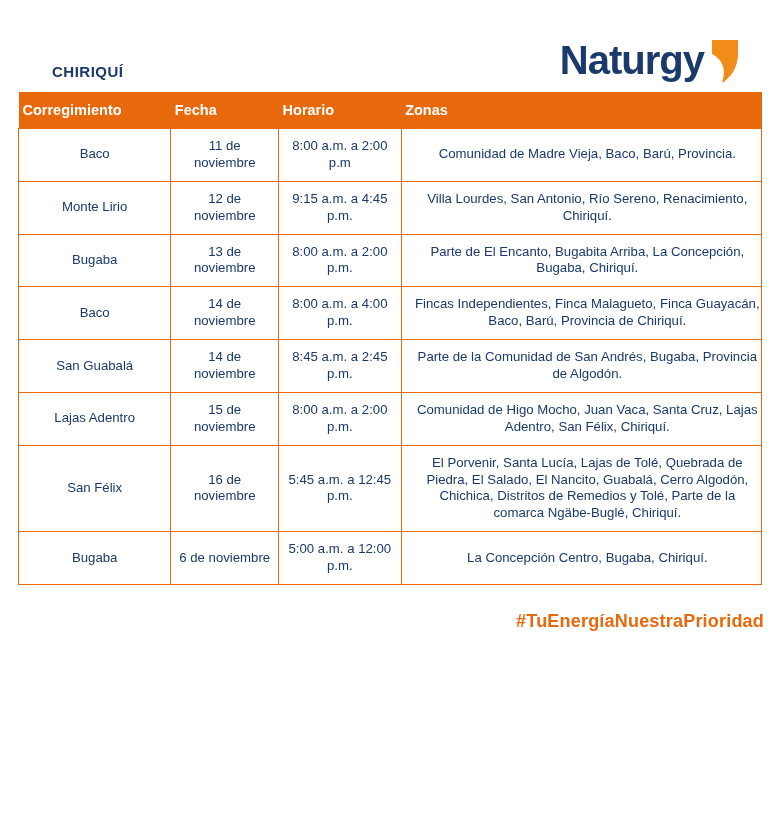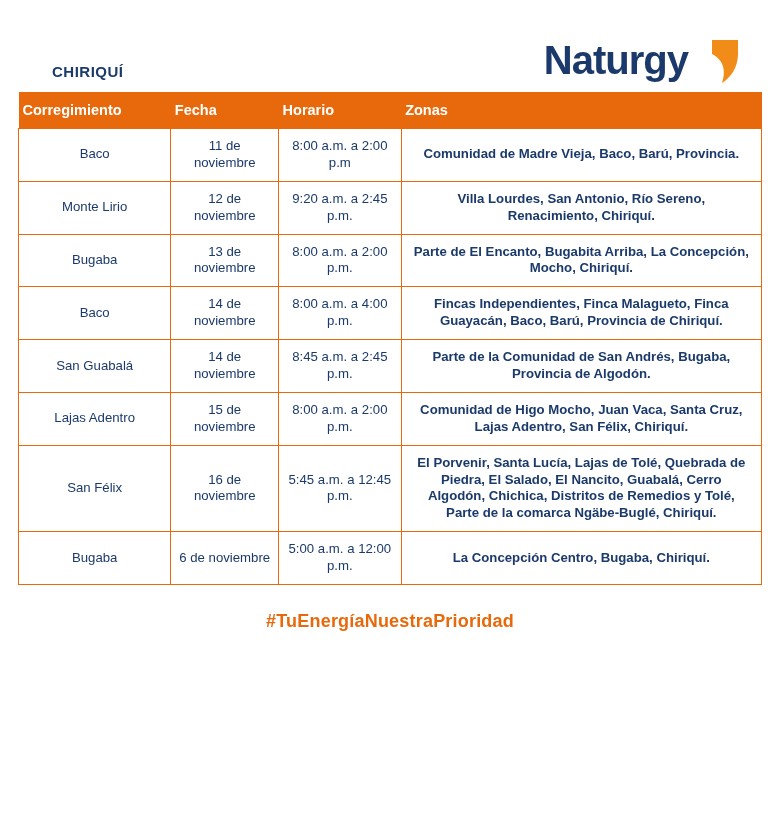--- a/index.html
+++ b/index.html
@@ -36,21 +36,21 @@
   .region-title {
     font-size: 15px;
     font-weight: bold;
     letter-spacing: 0.5px;
     color: #1b3a6b;
     padding-bottom: 4px;
   }
   .brand {
     display: flex;
     align-items: center;
-    gap: 20px;
+    gap: 4px;
     padding-right: 22px;
     padding-bottom: 2px;
   }
   .brand-name {
     font-size: 40px;
     font-weight: bold;
     letter-spacing: -1px;
     color: #1b3a6b;
     line-height: 1;
   }
@@ -85,31 +85,30 @@
     color: #1b3a6b;
     font-size: 13.2px;
     line-height: 1.28;
     text-align: center;
     vertical-align: middle;
     padding: 9px 6px;
     background: #ffffff;
   }
   table.outage-table tbody td.zonas {
     padding-left: 12px;
-    padding-right: 12px;
-    font-weight: bold;
+    padding-right: 0;
   }
   col.c-correg { width: 20.5%; }
   col.c-fecha  { width: 14.5%; }
   col.c-horario{ width: 16.5%; }
   col.c-zonas  { width: 48.5%; }
 
   
   .footer {
-    text-align: center;
+    text-align: right;
     padding-top: 26px;
   }
   .hashtag {
     font-size: 18px;
     font-weight: bold;
     color: #e8690b;
     letter-spacing: 0.2px;
   }
 </style>
 </head>
@@ -148,28 +147,28 @@
       <tbody>
         <tr>
           <td>Baco</td>
           <td>11 de noviembre</td>
           <td>8:00 a.m. a 2:00 p.m</td>
           <td class="zonas">Comunidad de Madre Vieja, Baco, Barú, Provincia.</td>
         </tr>
         <tr>
           <td>Monte Lirio</td>
           <td>12 de noviembre</td>
-          <td>9:20 a.m. a 2:45 p.m.</td>
+          <td>9:15 a.m. a 4:45 p.m.</td>
           <td class="zonas">Villa Lourdes, San Antonio, Río Sereno, Renacimiento, Chiriquí.</td>
         </tr>
         <tr>
           <td>Bugaba</td>
           <td>13 de noviembre</td>
           <td>8:00 a.m. a 2:00 p.m.</td>
-          <td class="zonas">Parte de El Encanto, Bugabita Arriba, La Concepción, Mocho, Chiriquí.</td>
+          <td class="zonas">Parte de El Encanto, Bugabita Arriba, La Concepción, Bugaba, Chiriquí.</td>
         </tr>
         <tr>
           <td>Baco</td>
           <td>14 de noviembre</td>
           <td>8:00 a.m. a 4:00 p.m.</td>
           <td class="zonas">Fincas Independientes, Finca Malagueto, Finca Guayacán, Baco, Barú, Provincia de Chiriquí.</td>
         </tr>
         <tr>
           <td>San Guabalá</td>
           <td>14 de noviembre</td>

